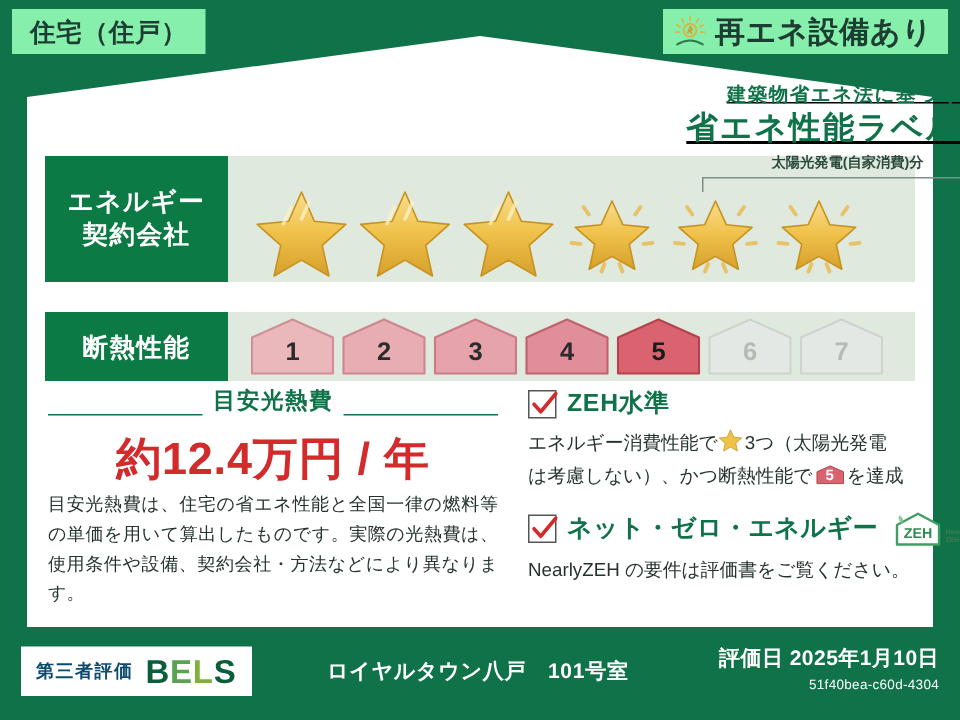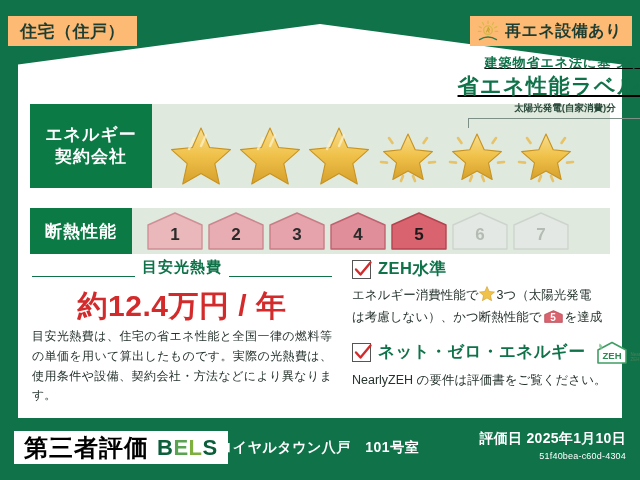--- a/index.html
+++ b/index.html
@@ -8,32 +8,32 @@
     font-family:"Liberation Sans","DejaVu Sans",sans-serif;
     background:#0f7249;
   }
   #label{
     position:relative;width:640px;height:480px;
     background:#0f7249;
   }
 
   
   .top-badge{
-    position:absolute;top:16px;
-    background:#fdba74;
+    position:absolute;top:6px;
+    background:#86efac;
     display:flex;align-items:center;
     box-sizing:border-box;
   }
   #badge-type{
     left:8px;height:30px;padding:0 12px;
     color:#1d3d33;font-size:17px;font-weight:bold;letter-spacing:.5px;
   }
   #badge-renew{
     right:8px;height:30px;padding:0 10px 0 6px;gap:5px;
-    color:#1d3d33;font-size:16px;font-weight:bold;letter-spacing:.5px;
+    color:#1d3d33;font-size:20px;font-weight:bold;letter-spacing:.5px;
   }
   #badge-renew svg{display:block;}
 
   
   .roof{
     position:absolute;left:18px;top:24px;width:604px;height:70px;
     background:#ffffff;
     clip-path:polygon(50% 0%, 100% 58%, 100% 100%, 0% 100%, 0% 58%);
   }
   .body-card{
@@ -61,21 +61,21 @@
   }
   #row-energy{top:104px;height:84px;}
   #row-insul{top:208px;height:46px;}
 
   .row-label{
     background:#0b7a45;color:#ffffff;
     display:flex;flex-direction:column;align-items:center;justify-content:center;
     font-weight:bold;letter-spacing:1px;flex:0 0 auto;
   }
   #row-energy .row-label{width:122px;font-size:17px;line-height:1.3;}
-  #row-insul  .row-label{width:102px;font-size:17px;}
+  #row-insul  .row-label{width:122px;font-size:17px;}
 
   .row-track{
     flex:1 1 auto;background:#dfe9dd;position:relative;
   }
 
   
   #stars{
     position:absolute;left:14px;right:6px;bottom:2px;top:20px;
     display:flex;align-items:center;
   }
@@ -167,21 +167,21 @@
 
   
   #footer{
     position:absolute;left:0;right:0;bottom:0;height:58px;
   }
   #bels-plate{
     position:absolute;left:14px;top:9px;height:33px;
     background:#ffffff;display:flex;align-items:center;
     padding:0 10px;gap:8px;
   }
-  #bels-jp{color:#000000;font-size:24px;font-weight:bold;letter-spacing:1px;}
+  #bels-jp{color:#0c4a6e;font-size:12px;font-weight:bold;letter-spacing:1px;}
   #bels-mark{font-size:22px;font-weight:bold;letter-spacing:.5px;}
   #bels-mark .b{color:#0b5e3a;}
   #bels-mark .e{color:#5aa352;}
   #bels-mark .l{color:#7fb03f;}
   #bels-mark .s{color:#0b5e3a;}
   #footer-addr{
     position:absolute;left:218px;top:17px;
     color:#ffffff;font-size:14px;font-weight:bold;letter-spacing:.5px;
   }
   #footer-right{

